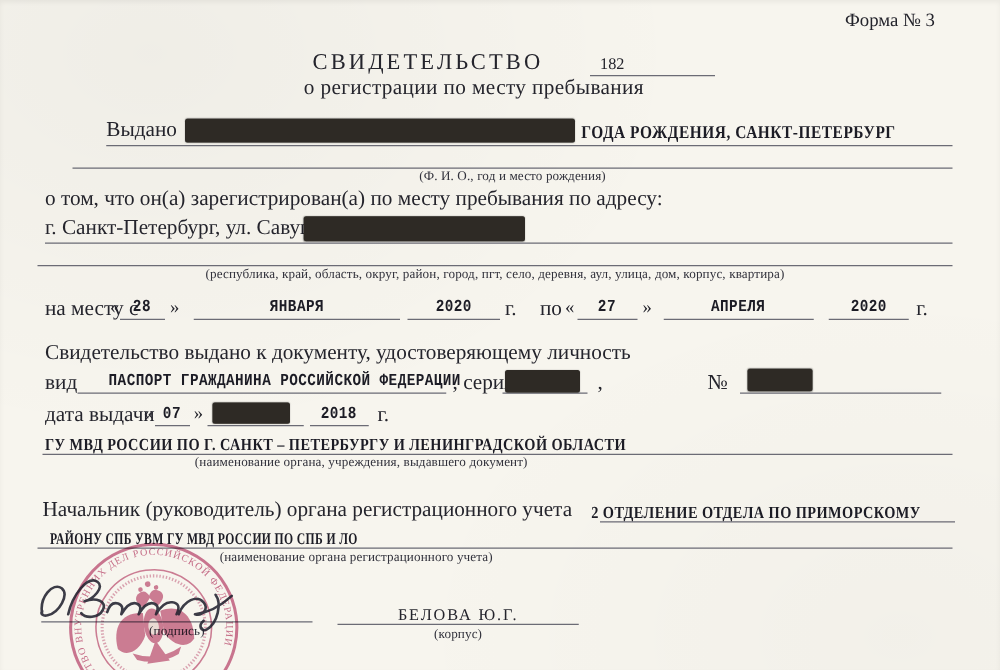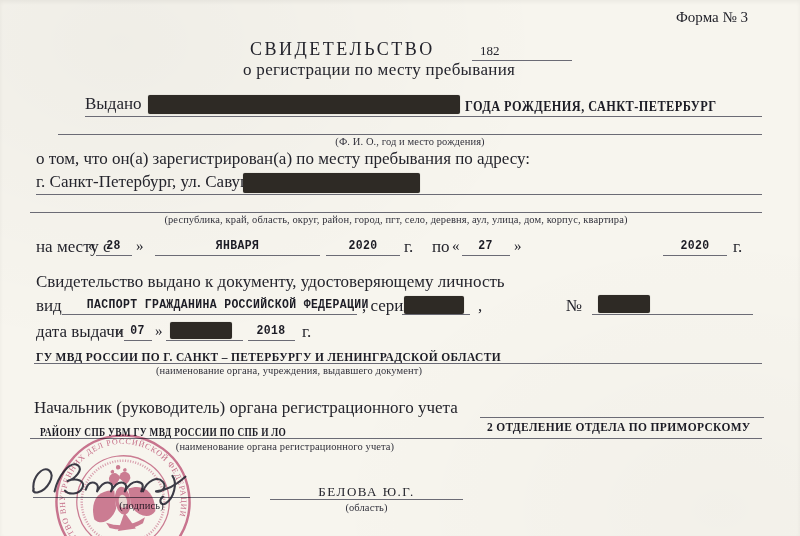--- a/index.html
+++ b/index.html
@@ -72,20 +72,21 @@
   <span class="abs quote" style="left:88px; top:238px;">«</span>
   <span class="blank" style="left:96px; top:236px; width:36px;"><span class="typed center">28</span></span>
   <span class="abs quote" style="left:136px; top:238px;">»</span>
   <span class="blank" style="left:155px; top:236px; width:165px;"><span class="typed center">ЯНВАРЯ</span></span>
   <span class="blank" style="left:326px; top:236px; width:74px;"><span class="typed center">2020</span></span>
   <span class="abs body-text" style="left:404px; top:237px;">г.</span>
   <span class="abs body-text" style="left:432px; top:237px;">по</span>
   <span class="abs quote" style="left:452px; top:238px;">«</span>
   <span class="blank" style="left:462px; top:236px; width:48px;"><span class="typed center">27</span></span>
   <span class="abs quote" style="left:514px; top:238px;">»</span>
+  <span class="blank" style="left:531px; top:236px; width:120px;"><span class="typed center">АПРЕЛЯ</span></span>
   <span class="blank" style="left:663px; top:236px; width:64px;"><span class="typed center">2020</span></span>
   <span class="abs body-text" style="left:733px; top:237px;">г.</span>
 
   <div class="abs body-text" style="left:36px; top:272px;">Свидетельство выдано к документу, удостоверяющему личность</div>
   <div class="abs body-text" style="left:36px; top:296px;">вид</div>
   <span class="blank" style="left:62px; top:295px; width:295px;"><span class="typed center">ПАСПОРТ ГРАЖДАНИНА РОССИЙСКОЙ ФЕДЕРАЦИИ</span></span>
   <span class="abs body-text" style="left:362px; top:296px;">, серия</span>
   <span class="blank" style="left:402px; top:295px; width:68px;"></span>
   <div class="redaction" style="left:404px; top:296px; width:60px; height:18px;"></div>
   <span class="abs body-text" style="left:478px; top:296px;">,</span>
@@ -100,31 +101,31 @@
   <span class="blank" style="left:166px; top:321px; width:77px;"></span>
   <div class="redaction" style="left:170px; top:322px; width:62px; height:17px;"></div>
   <span class="blank" style="left:248px; top:321px; width:47px;"><span class="typed center">2018</span></span>
   <span class="abs body-text" style="left:302px; top:322px;">г.</span>
 
   <div class="abs" style="left:36px; top:347px;"><span class="typed">ГУ  МВД  РОССИИ  ПО  Г. САНКТ – ПЕТЕРБУРГУ  И  ЛЕНИНГРАДСКОЙ  ОБЛАСТИ</span></div>
   <div class="rule" style="left:34px; top:363px; width:728px;"></div>
   <div class="abs caption" style="left:34px; top:365px; width:510px;">(наименование органа, учреждения, выдавшего документ)</div>
 
   <div class="abs" style="left:34px; top:398px; font-size:17px;">Начальник (руководитель) органа регистрационного учета</div>
-  <div class="abs" style="left:487px; top:401px;margin-top:16px;"><span class="typed">2 ОТДЕЛЕНИЕ ОТДЕЛА  ПО ПРИМОРСКОМУ</span></div>
+  <div class="abs" style="left:473px; top:401px;"><span class="typed">2 ОТДЕЛЕНИЕ ОТДЕЛА  ПО ПРИМОРСКОМУ</span></div>
   <div class="rule" style="left:480px; top:417px; width:284px;"></div>
   <div class="abs" style="left:30px; top:422px;margin-left:10px;"><span class="typed" style="transform:scaleX(.72); font-size:13px;">РАЙОНУ СПБ УВМ  ГУ  МВД РОССИИ  ПО СПБ  И  ЛО</span></div>
   <div class="rule" style="left:30px; top:438px; width:732px;"></div>
   <div class="abs caption" style="left:30px; top:441px; width:510px;">(наименование органа регистрационного учета)</div>
 
   <div class="rule" style="left:33px; top:497px; width:217px;"></div>
   <div class="abs caption" style="left:33px; top:500px; width:217px;">(подпись)</div>
   <div class="abs" style="left:270px; top:484px; width:193px; text-align:center; font-size:13px; letter-spacing:1.5px;">БЕЛОВА  Ю.Г.</div>
   <div class="rule" style="left:270px; top:499px; width:193px;"></div>
-  <div class="abs caption" style="left:270px; top:502px; width:193px;">(область)</div>
+  <div class="abs caption" style="left:270px; top:502px; width:193px;">(корпус)</div>
 
   <div class="stamp-wrap">
     <svg viewBox="0 0 200 200" width="140" height="140">
       <g stroke="var(--stamp,#c2557b)" fill="none">
         <circle cx="100" cy="100" r="95" stroke-width="3.5" opacity=".85"></circle>
         <circle cx="100" cy="100" r="66" stroke-width="1.8" opacity=".8"></circle>
         <circle cx="100" cy="100" r="59" stroke-width="3.5" stroke-dasharray="1.6 2.1" opacity=".55"></circle>
       </g>
       <defs>
         <path id="ringPath" d="M 100,183 A 83,83 0 1 1 100.2,183"></path>

